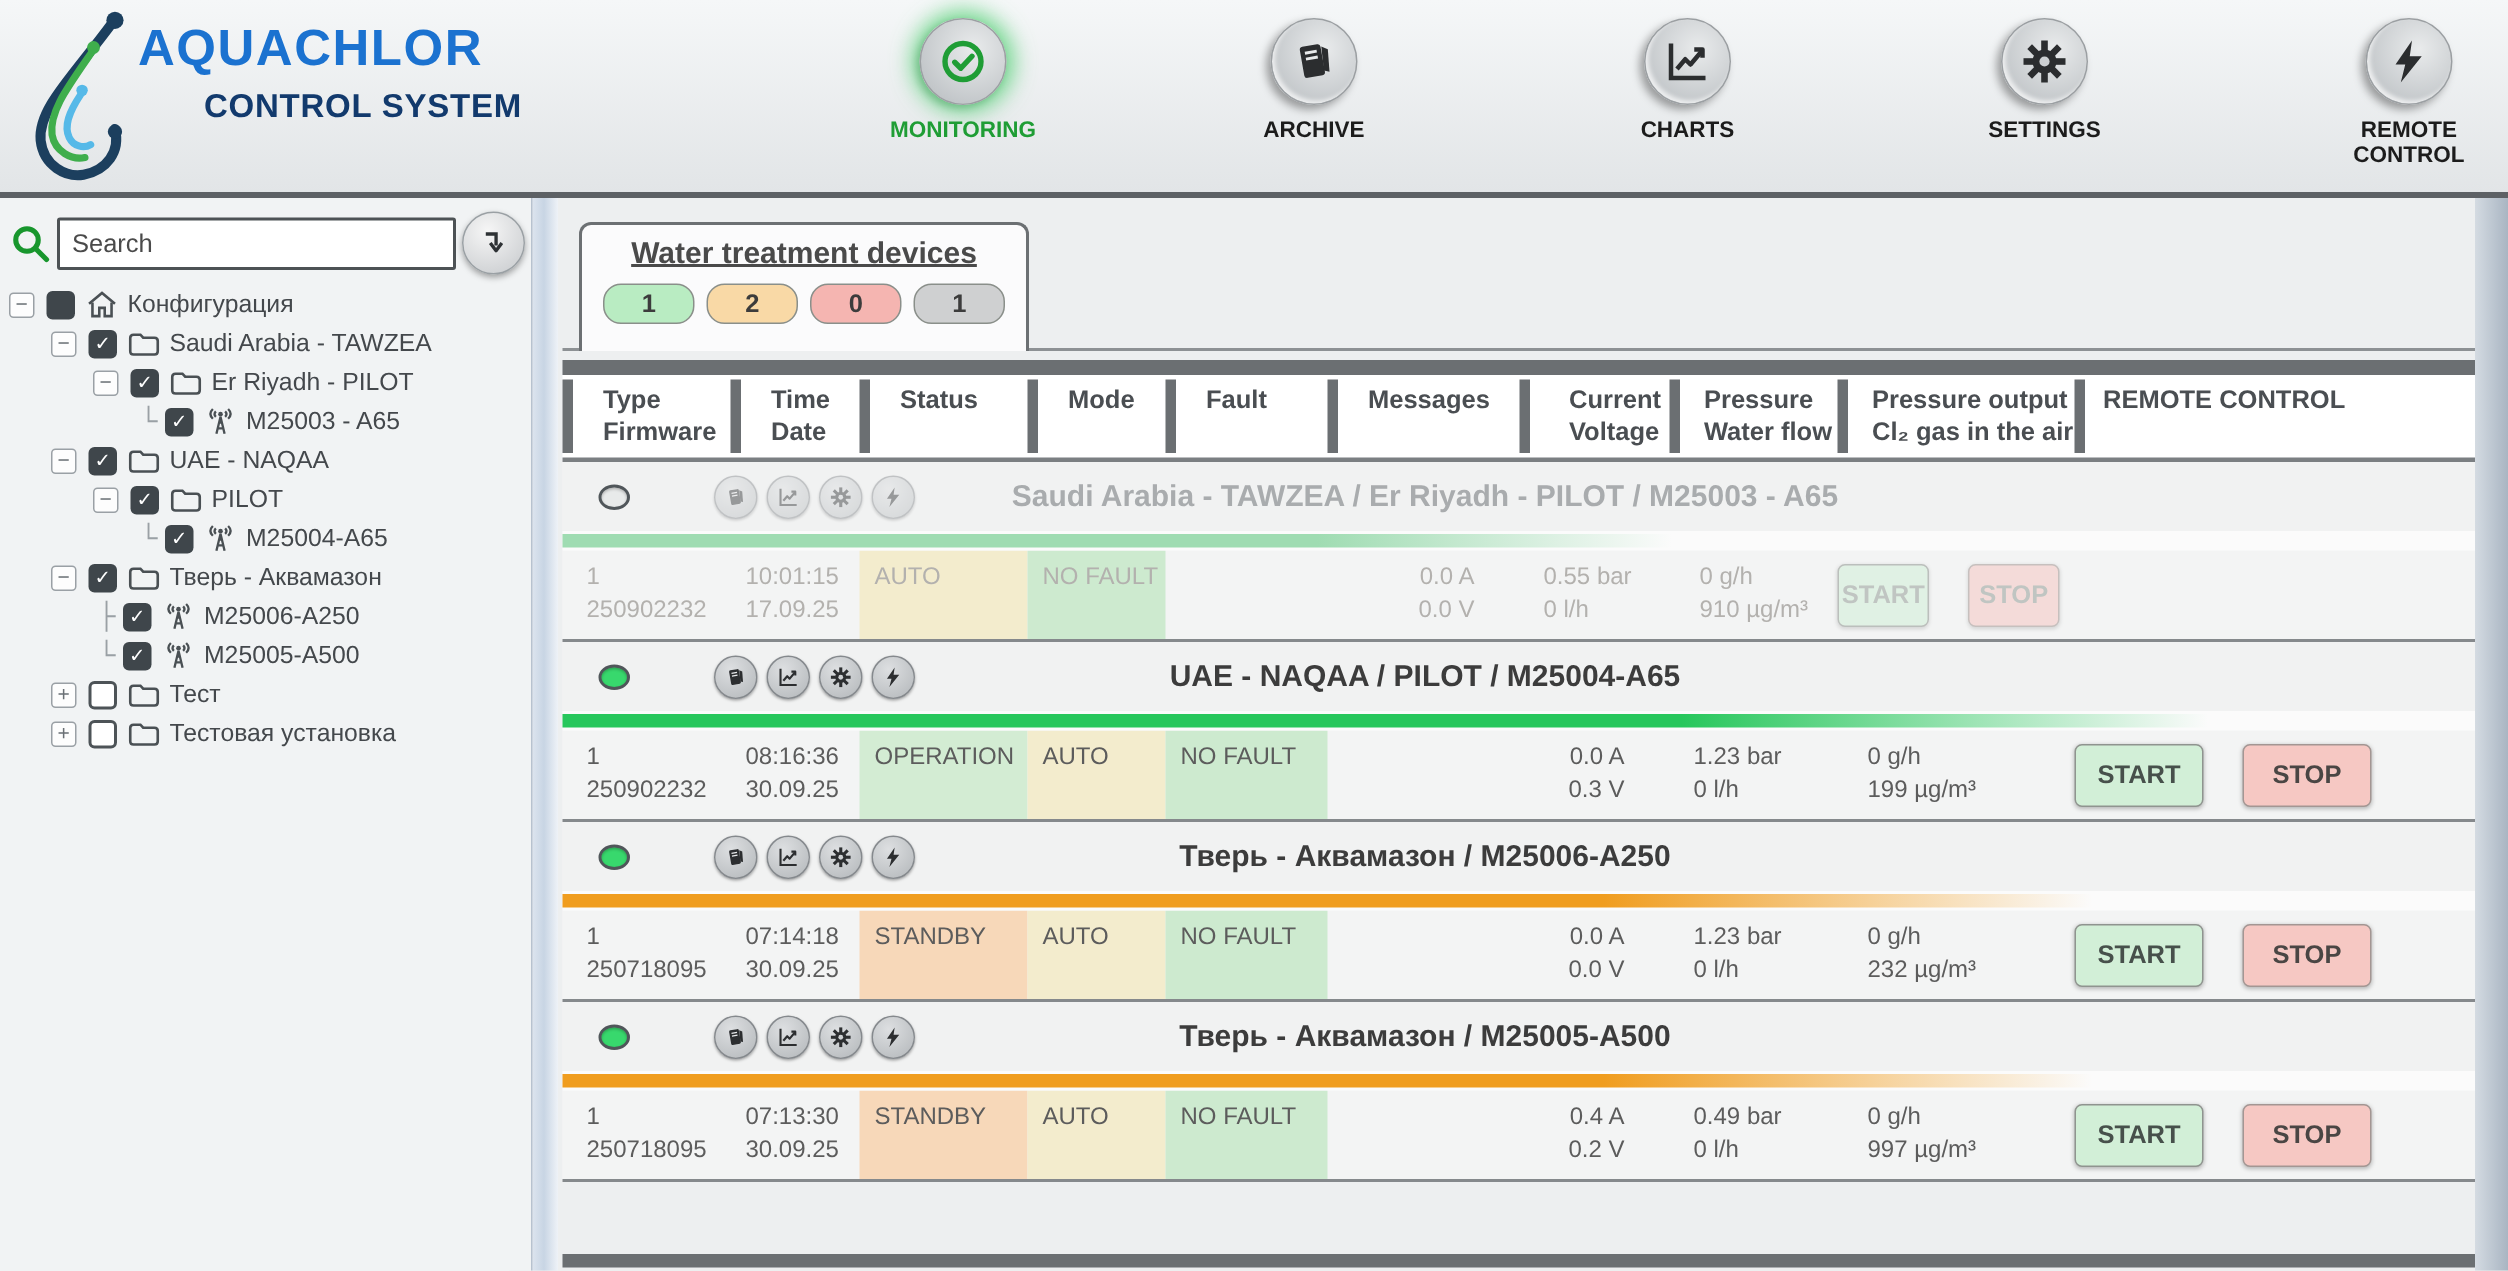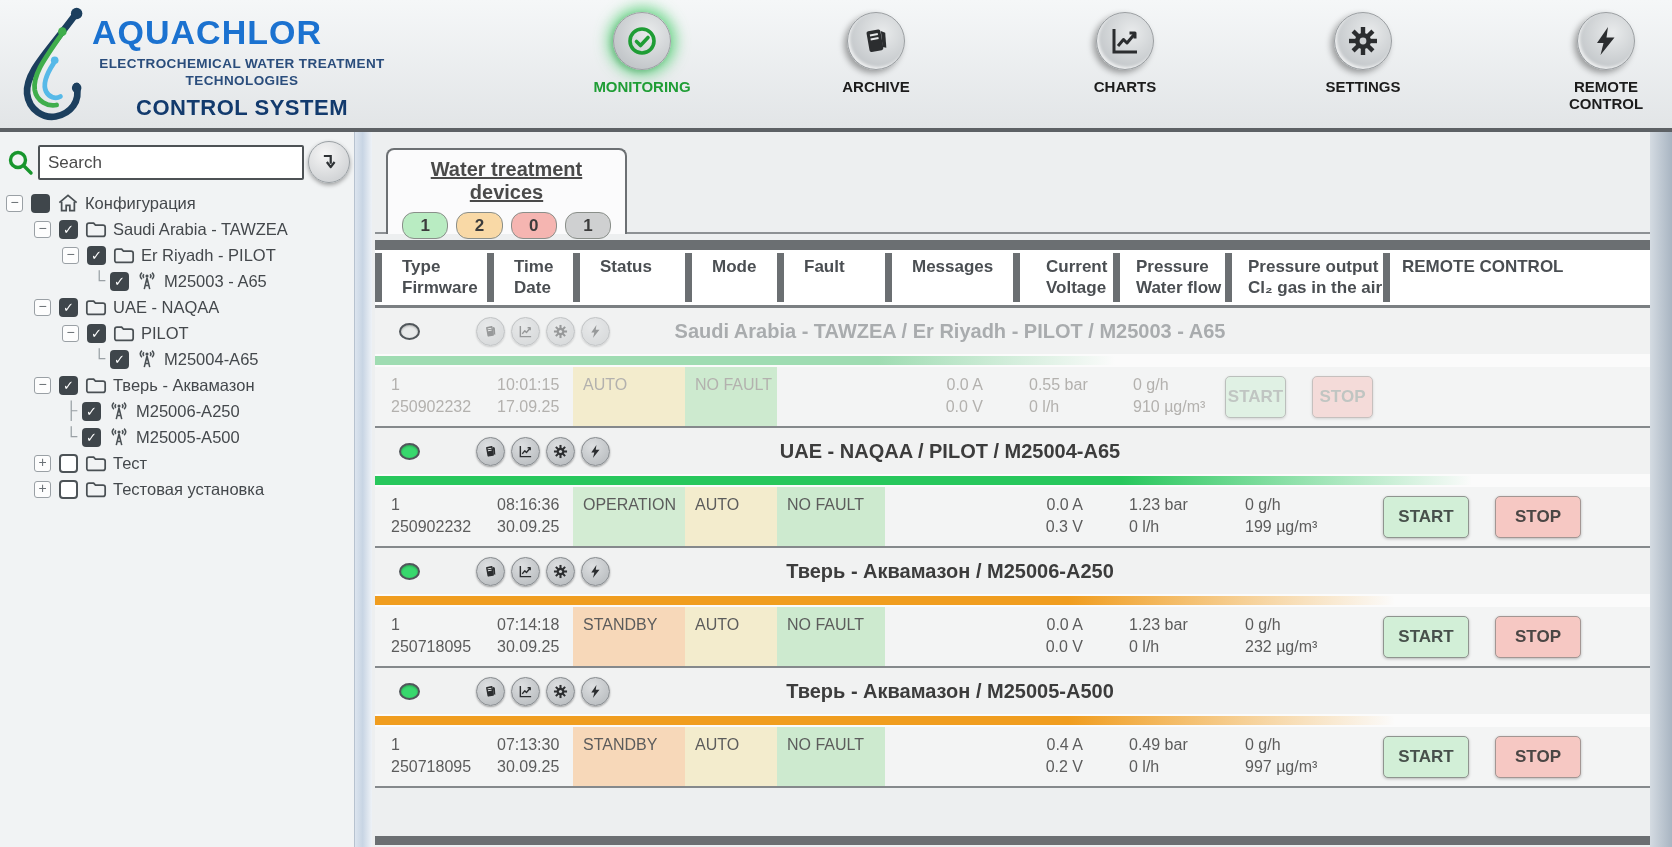--- a/index.html
+++ b/index.html
@@ -53,21 +53,21 @@
 
   .side-scroll{ position:absolute; left:354px; top:132px; width:18px; bottom:0; z-index:2;
     background:linear-gradient(90deg,#dce4ee,#c8d5e4 45%,#eef2f7); border-left:1px solid #b7c2cf;}
 
   
   .main{ position:absolute; left:372px; right:0; top:132px; bottom:0; background:#edeff0; }
   .right-strip{ position:absolute; right:0; top:132px; width:22px; bottom:0; z-index:4;
     background:linear-gradient(90deg,#d4dbe2,#a9b5c2); }
 
   .tab-line{ position:absolute; left:3px; right:22px; top:100px; border-top:2px solid #8d9194;}
-  .tab{ position:absolute; left:14px; top:16px; width:241px; height:86px; background:#fbfbfc;
+  .tab{ position:absolute; left:14px; top:16px; width:300px; height:86px; background:#fbfbfc;
     border:2px solid #6c7073; border-bottom:none; border-radius:8px 8px 0 0; z-index:2; padding:8px 14px 0 14px;}
   .tab-title{ font-size:20px; font-weight:bold; color:#4a4a4a; text-decoration:underline; text-align:center;}
   .badges{ display:flex; gap:8px; margin-top:8px; }
   .badge{ width:64px; height:27px; border:1px solid #8a8f8a; border-radius:12px; font-size:17px;
     font-weight:bold; color:#3c3c3c; display:flex; align-items:center; justify-content:center;}
 
   .table-wrap{ position:absolute; left:3px; right:22px; top:108px; }
   .bar-top{ height:10px; background:#6b6f72; }
   .thead{ height:58px; background:#fff; border-bottom:3px solid #7b7f82;
     display:grid; grid-template-columns:112px 86px 112px 92px 108px 128px 100px 112px 158px auto; }
@@ -116,21 +116,20 @@
       <path d="M72 12 C44 50 20 72 22 94 C24 112 40 120 52 118 C68 115 78 102 74 86" stroke="#1c3f5e" stroke-width="7" stroke-linecap="round"></path>
       <circle cx="74" cy="10" r="6" fill="#1c3f5e"></circle>
       <circle cx="74" cy="88" r="5" fill="#1c3f5e"></circle>
       <path d="M58 32 C40 58 28 74 30 90 C32 102 44 108 53 106" stroke="#3fae4c" stroke-width="5" stroke-linecap="round"></path>
       <circle cx="59" cy="29" r="4.5" fill="#3fae4c"></circle>
       <path d="M50 62 C42 74 38 84 42 92 C45 98 52 100 57 97" stroke="#56b9e8" stroke-width="5" stroke-linecap="round"></path>
       <circle cx="51" cy="59" r="4" fill="#56b9e8"></circle>
     </svg>
     <div class="logo-text">
       <div class="logo-title">AQUACHLOR</div>
-      <div class="logo-sub">ELECTROCHEMICAL WATER TREATMENT TECHNOLOGIES</div>
       <div class="logo-tag">CONTROL SYSTEM</div>
     </div>
   </div>
   <nav>
       <div class="nav-item nav-monitoring active">
     <div class="nav-circle">
           <svg viewBox="0 0 32 32" fill="none" stroke="currentColor" stroke-width="3.6" width="32" height="32">
     <circle cx="16" cy="16" r="12"></circle>
             <path d="M10.5 16.5 l4 4 l7.5 -8" stroke-linecap="round" stroke-linejoin="round"></path>
           </svg>

